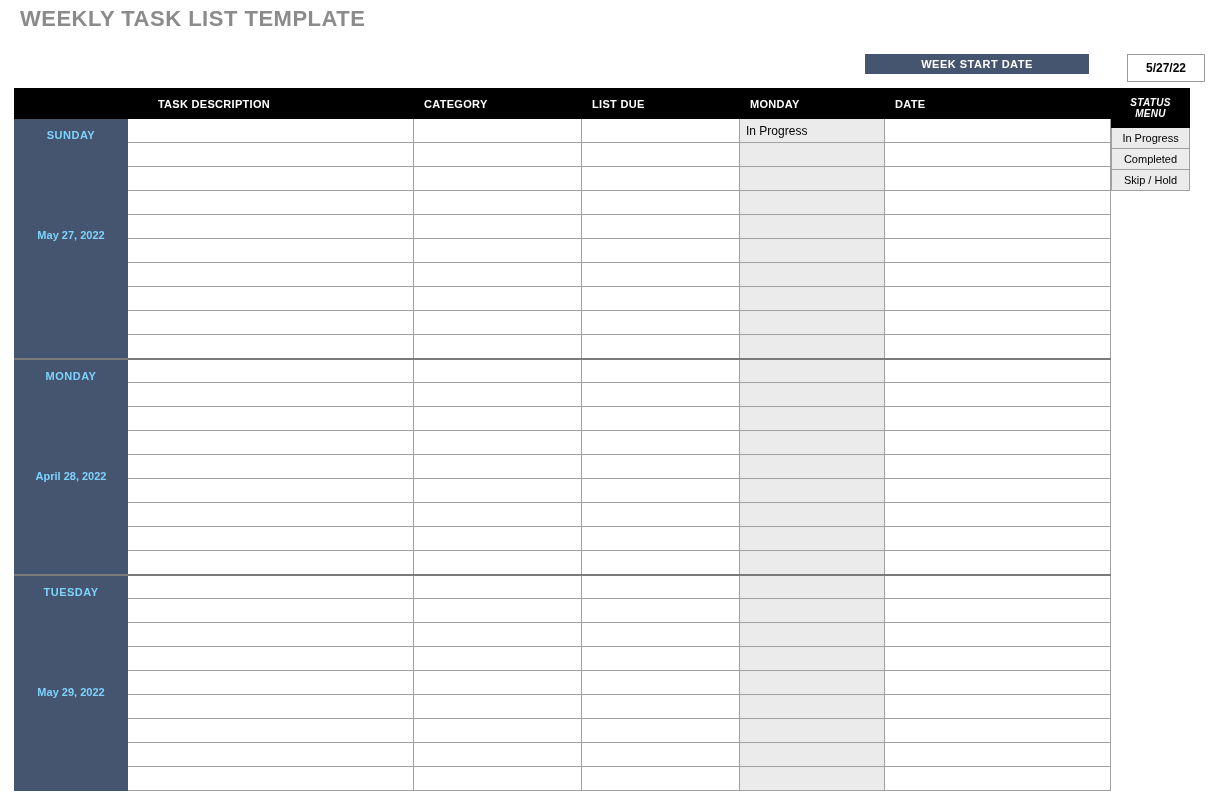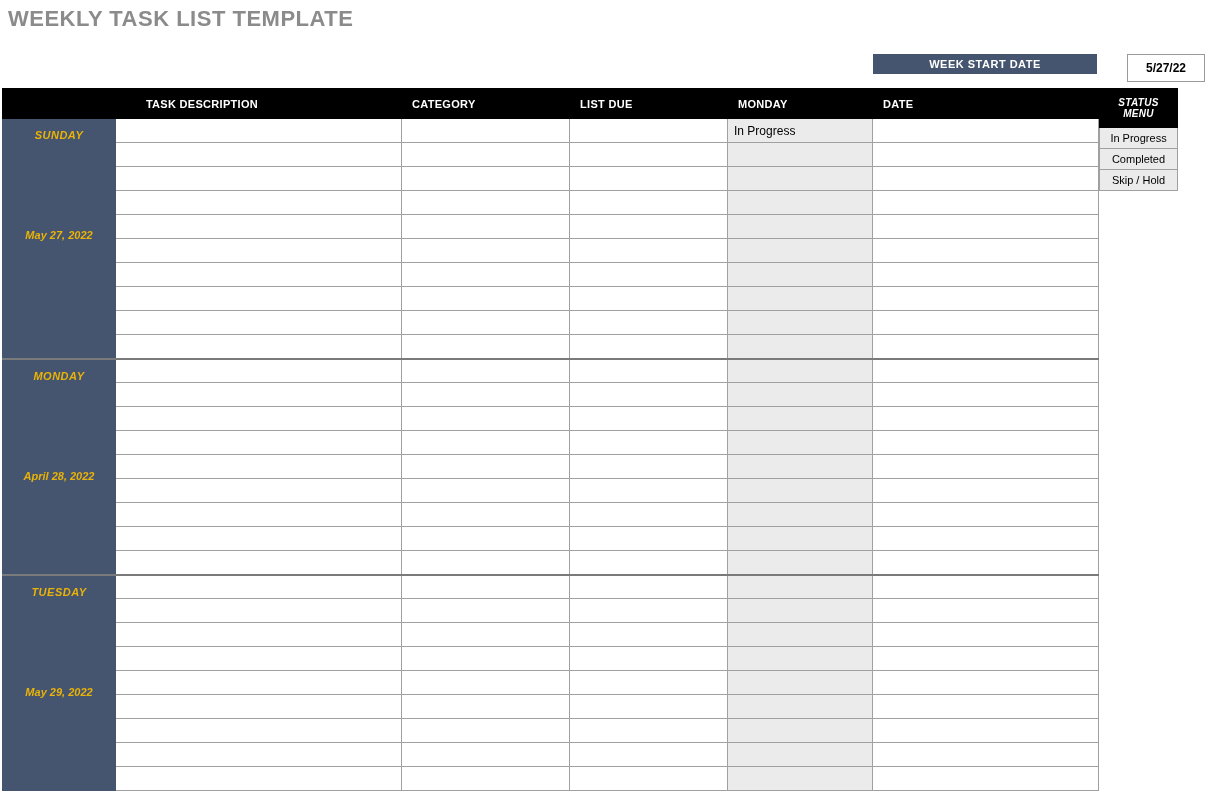--- a/index.html
+++ b/index.html
@@ -4,21 +4,21 @@
 <style>
   * { box-sizing: border-box; }
   body {
     margin: 0;
     padding: 0;
     font-family: Arial, Helvetica, sans-serif;
     background: #ffffff;
     width: 1223px;
   }
   .page {
-    padding: 6px 14px 0 2px;
+    padding: 6px 14px 0 14px;
     position: relative;
     border-radius: 31px;
   }
   .title {
     font-size: 22px;
     font-weight: 800;
     letter-spacing: 0.5px;
     color: #8b8b8b;
     margin: 0 0 22px 6px;
     text-transform: uppercase;
@@ -46,20 +46,21 @@
   .week-start-value {
     border: 1px solid #9a9a9a;
     background: #ffffff;
     font-size: 12px;
     font-weight: 700;
     display: flex;
     align-items: center;
     justify-content: center;
     width: 78px;
     height: 28px;
+    margin-left: 8px;
   }
   .content-row {
     display: flex;
     align-items: flex-start;
   }
   .task-table {
     border-collapse: collapse;
     table-layout: fixed;
     width: 1096px;
     border: 1px solid #7a7a7a;
@@ -81,27 +82,26 @@
     height: 24px;
     padding: 0 6px;
     font-size: 12px;
     background: #ffffff;
   }
   .task-table td.status-cell {
     background: #ebebeb;
   }
   .task-table td.day-cell {
     background: #45546f;
-    color: #eab308;
+    color: #7dd3fc;
     text-align: left;
     vertical-align: top;
     padding: 0;
     border-color: #45546f;
     position: relative;
-    font-style: italic;
   }
   .day-inner {
     display: flex;
     flex-direction: column;
     align-items: center;
     justify-content: flex-start;
     height: 100%;
   }
   .day-name {
     font-size: 11px;

